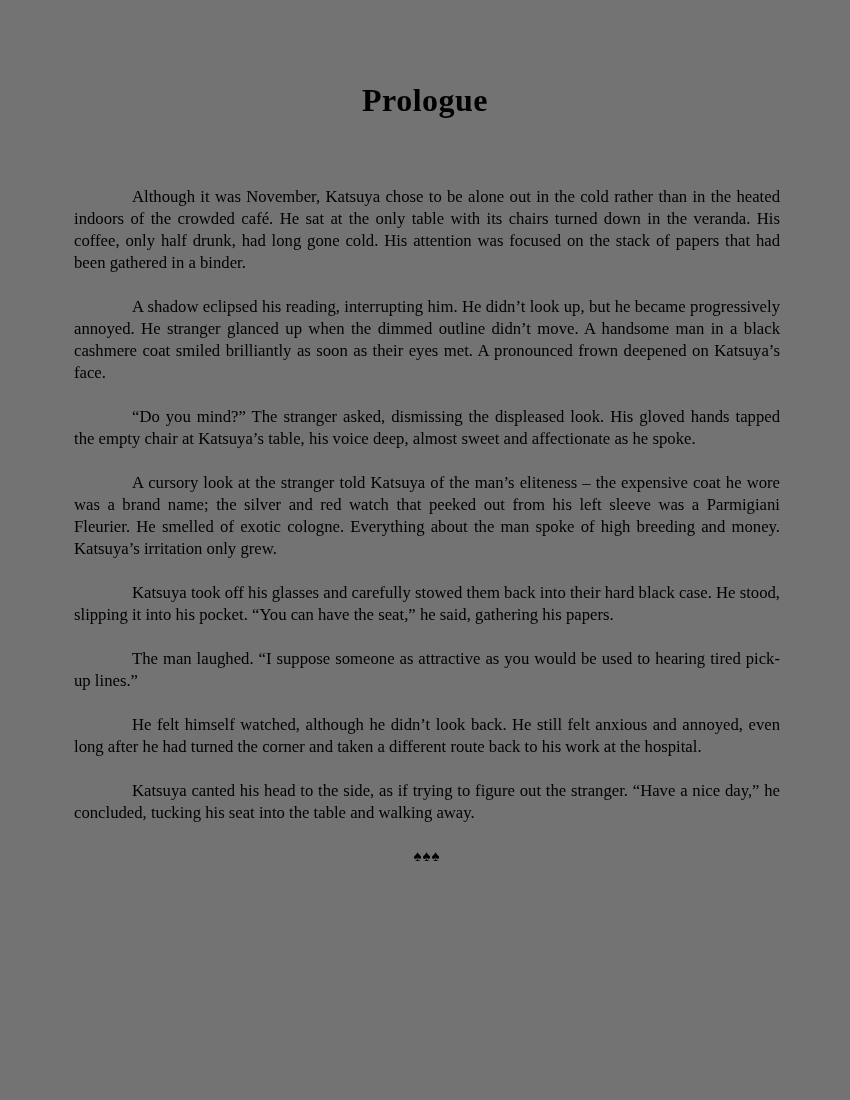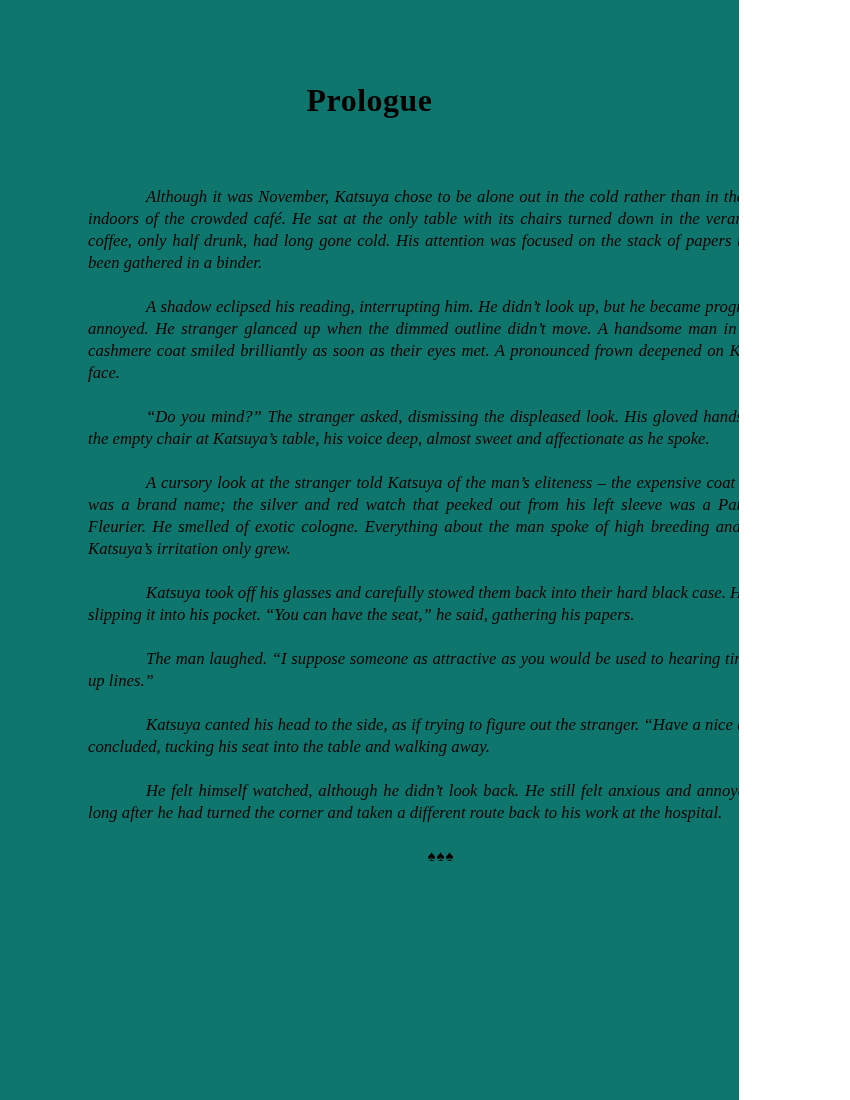--- a/index.html
+++ b/index.html
@@ -2,43 +2,42 @@
 <html><head>
 <meta charset="utf-8">
 <style>
   html, body {
     margin: 0;
     padding: 0;
     background: #ffffff;
   }
   .page {
     position: relative;
-    width: 739px;
+    width: 850px;
     height: 1100px;
-    background: #0f766e;
+    background: #737373;
     color: #000000;
     font-family: "Liberation Serif", "DejaVu Serif", serif;
     overflow: hidden;
     box-sizing: border-box;
   }
   .title {
     margin: 0;
     padding-top: 82px;
     text-align: center;
     font-size: 32px;
     font-weight: bold;
     letter-spacing: 0.5px;
     color: #000000;
   }
   .body-text {
     position: absolute;
     top: 186px;
-    left: 88px;
+    left: 74px;
     width: 706px;
-    font-style: italic;
   }
   .body-text p {
     margin: 0 0 22px 0;
     font-size: 16.7px;
     line-height: 22px;
     text-align: justify;
     text-indent: 58px;
     color: #000000;
   }
   .divider {
@@ -55,17 +54,17 @@
 
 <div class="page">
   <h1 class="title">Prologue</h1>
   <div class="body-text">
     <p>Although it was November, Katsuya chose to be alone out in the cold rather than in the heated indoors of the crowded café. He sat at the only table with its chairs turned down in the veranda. His coffee, only half drunk, had long gone cold. His attention was focused on the stack of papers that had been gathered in a binder.</p>
     <p>A shadow eclipsed his reading, interrupting him. He didn’t look up, but he became progressively annoyed. He stranger glanced up when the dimmed outline didn’t move. A handsome man in a black cashmere coat smiled brilliantly as soon as their eyes met. A pronounced frown deepened on Katsuya’s face.</p>
     <p>“Do you mind?” The stranger asked, dismissing the displeased look. His gloved hands tapped the empty chair at Katsuya’s table, his voice deep, almost sweet and affectionate as he spoke.</p>
     <p>A cursory look at the stranger told Katsuya of the man’s eliteness – the expensive coat he wore was a brand name; the silver and red watch that peeked out from his left sleeve was a Parmigiani Fleurier. He smelled of exotic cologne. Everything about the man spoke of high breeding and money. Katsuya’s irritation only grew.</p>
     <p>Katsuya took off his glasses and carefully stowed them back into their hard black case. He stood, slipping it into his pocket. “You can have the seat,” he said, gathering his papers.</p>
     <p>The man laughed. “I suppose someone as attractive as you would be used to hearing tired pick-up lines.”</p>
+    <p>He felt himself watched, although he didn’t look back. He still felt anxious and annoyed, even long after he had turned the corner and taken a different route back to his work at the hospital.</p>
     <p>Katsuya canted his head to the side, as if trying to figure out the stranger. “Have a nice day,” he concluded, tucking his seat into the table and walking away.</p>
-    <p>He felt himself watched, although he didn’t look back. He still felt anxious and annoyed, even long after he had turned the corner and taken a different route back to his work at the hospital.</p>
     <div class="divider">♠♠♠</div>
   </div>
 </div>
 
 </body></html>

